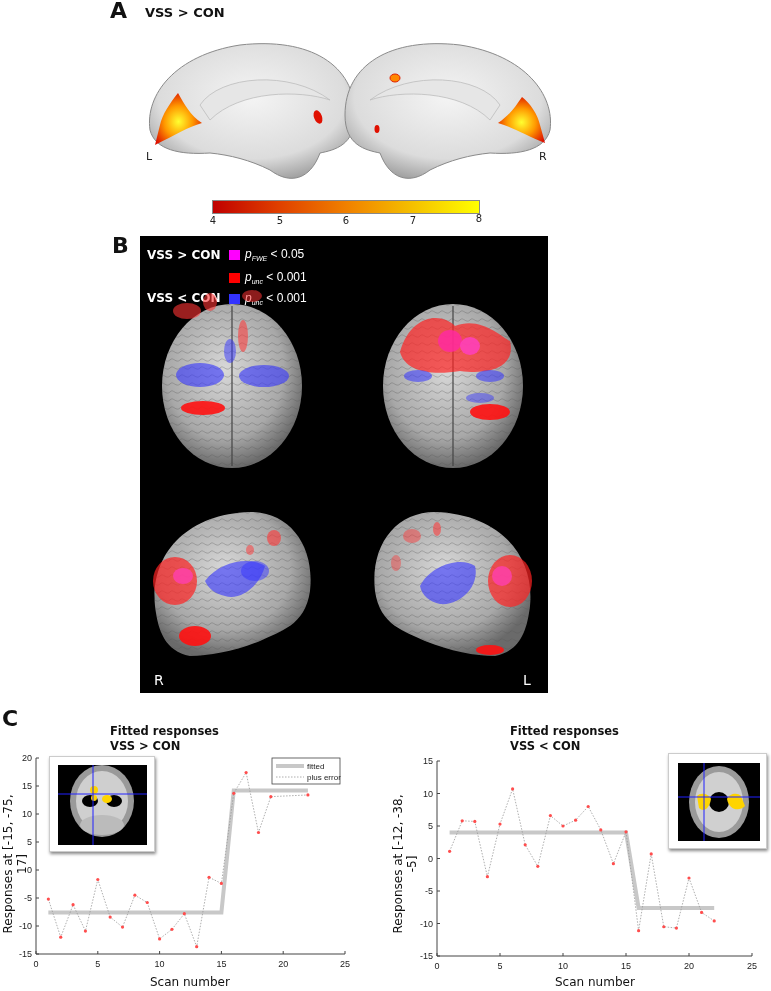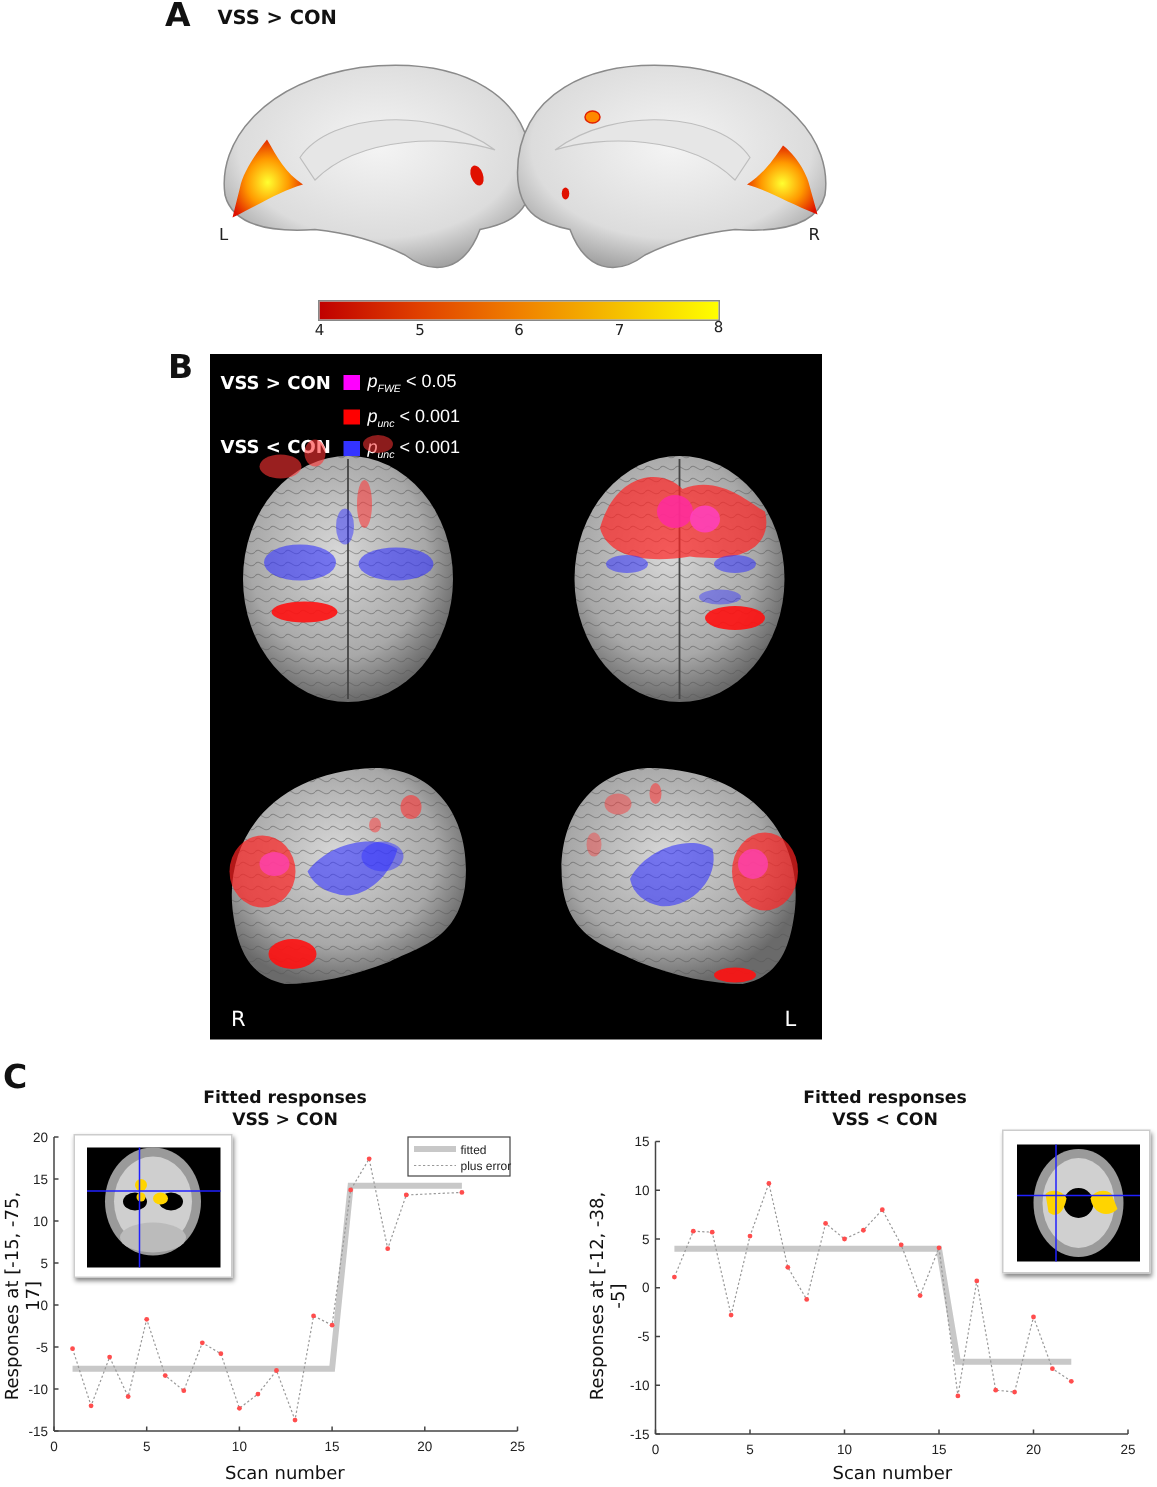--- a/index.html
+++ b/index.html
@@ -9,21 +9,21 @@
   .panel-title { font-family: "DejaVu Sans", sans-serif; font-weight: bold; font-size: 13px; }
   .hemi-label { font-size: 11px; color: #222; font-family: "DejaVu Sans", sans-serif; }
   .cbar-tick { font-size: 10px; color: #222; font-family: "DejaVu Sans", sans-serif; transform: translateX(-50%); }
   #panel-b { left: 140px; top: 236px; width: 408px; height: 457px; background: #000; }
   .legend-group { color: #fff; font-family: "DejaVu Sans", sans-serif; font-weight: bold; font-size: 12px; }
   .legend-sw { width: 11px; height: 10px; }
   .legend-txt { color: #fff; font-size: 12px; font-family: "Liberation Sans", sans-serif; }
   .legend-txt i { font-style: italic; }
   .legend-txt sub { font-size: 7px; font-style: italic; }
   .view-label { color: #fff; font-size: 14px; font-family: "DejaVu Sans", sans-serif; }
-  .chart-title { font-family: "DejaVu Sans", sans-serif; font-weight: bold; font-size: 11.5px; text-align: center; line-height: 15px; }
+  .chart-title { font-family: "DejaVu Sans", sans-serif; font-weight: bold; font-size: 11.5px; line-height: 15px; }
   .axis-label { font-family: "DejaVu Sans", sans-serif; font-size: 12px; color: #111; }
   svg text { font-family: "Liberation Sans", sans-serif; }
 </style>
 </head>
 <body>
 
 <div class="abs panel-letter" style="left:110px;top:-2px;">A</div>
 <div class="abs panel-title" style="left:145px;top:5px;">VSS &gt; CON</div>
 
 <svg class="abs" style="left:140px;top:35px;" width="420" height="160">

